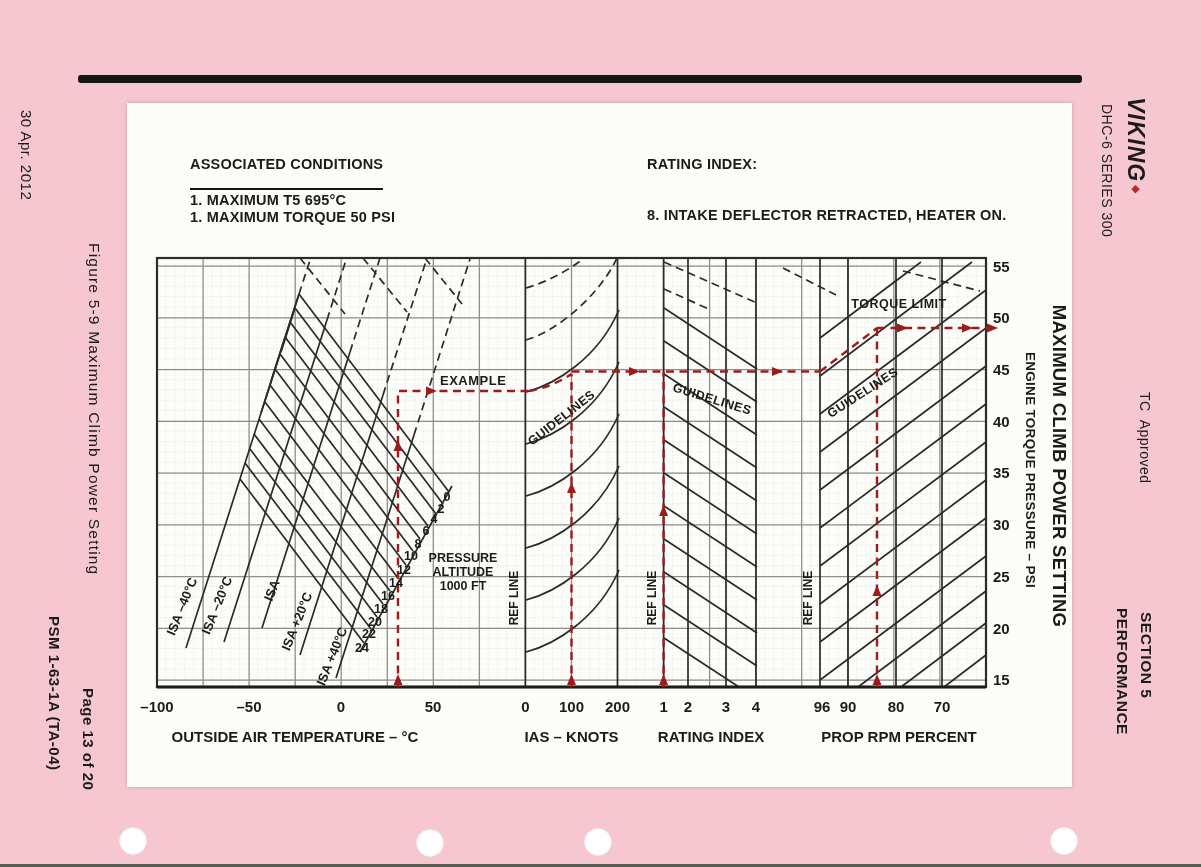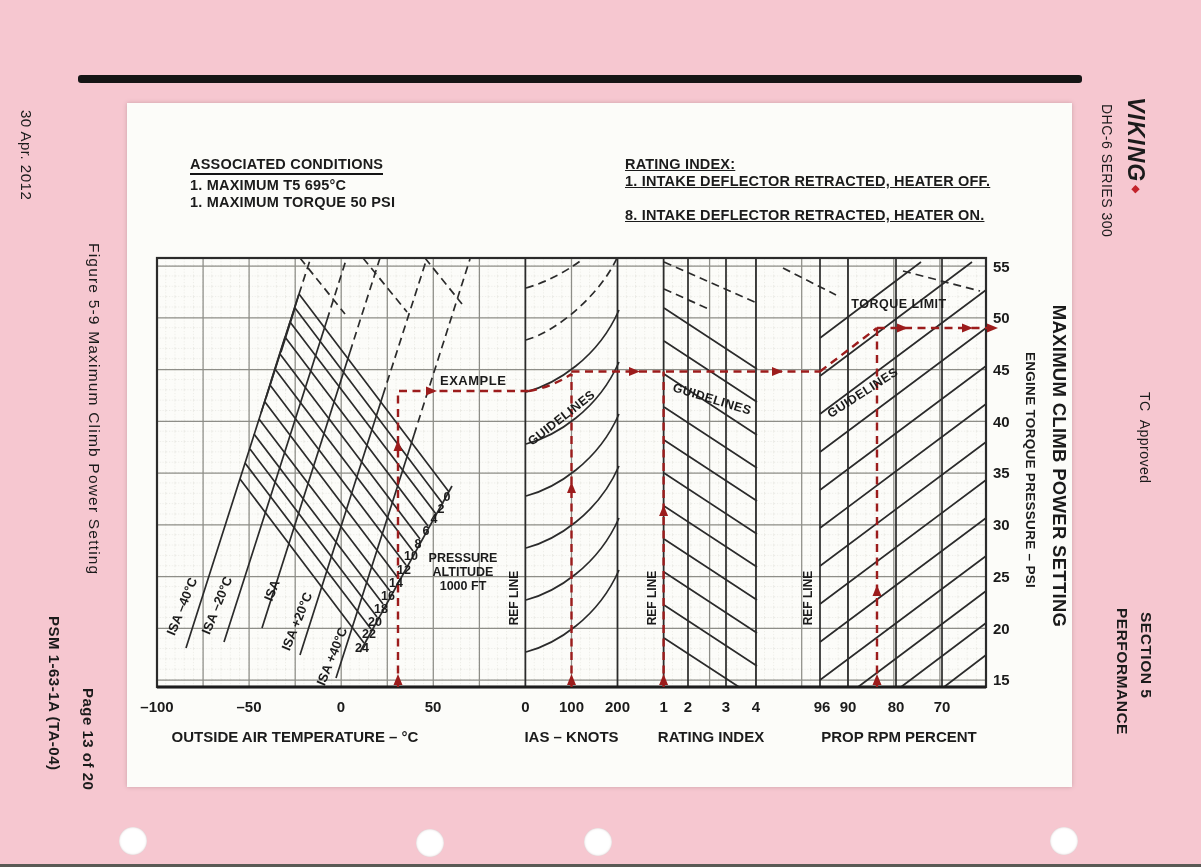--- a/index.html
+++ b/index.html
@@ -5,21 +5,21 @@
   html,body{margin:0;padding:0;background:#e9e9e4;}
   #page{position:relative;width:1201px;height:867px;background:#f6c7d0;overflow:hidden;
         font-family:"Liberation Sans","DejaVu Sans",sans-serif;color:#1b1b1b;}
   .abs{position:absolute;}
   #white-sheet{left:127px;top:103px;width:945px;height:684px;background:#fcfcf9;box-shadow:0 0 4px rgba(120,90,95,.35);}
   #top-bar{left:78px;top:75px;width:1004px;height:8px;background:#151515;border-radius:3px;}
   #bottom-edge{left:0;bottom:0;width:100%;height:3px;background:#5a5a55;}
   .vtext{writing-mode:vertical-rl;white-space:nowrap;letter-spacing:.5px;}
   .hole{width:28px;height:28px;border-radius:50%;background:#ffffff;box-shadow:inset 0 0 2px rgba(150,110,115,.5);}
   .hdr-block{line-height:17px;font-size:14.5px;font-weight:bold;letter-spacing:.2px;}
-  .hdr-title-underline{border-bottom:2px solid #141414;display:inline-block;padding-bottom:0;margin-bottom:2px;}
+  .hdr-title-underline{border-bottom:2px solid #141414;display:inline-block;padding-bottom:15px;margin-bottom:2px;}
   svg text{font-family:"Liberation Sans","DejaVu Sans",sans-serif;fill:#1b1b1b;}
 </style>
 </head>
 <body>
 
 <div id="page">
 
   <div id="white-sheet" class="abs"></div>
 
   <div id="top-bar" class="abs"></div>
@@ -36,23 +36,23 @@
   <div class="abs vtext" style="left:1137px;top:392px;font-size:14px;white-space:pre;">TC  Approved</div>
   <div class="abs vtext" style="left:1137px;top:612px;font-size:15.5px;font-weight:bold;">SECTION 5</div>
   <div class="abs vtext" style="left:1113px;top:608px;font-size:15.5px;font-weight:bold;">PERFORMANCE</div>
 
   <div class="abs hdr-block" style="left:190px;top:156px;">
     <span class="hdr-title-underline">ASSOCIATED CONDITIONS</span><br>
     <span>1. MAXIMUM T5 695°C</span><br>
     <span>1. MAXIMUM TORQUE 50 PSI</span>
   </div>
 
-  <div class="abs hdr-block" style="left:625px;top:156px;text-decoration:underline;">
+  <div class="abs hdr-block" style="left:647px;top:156px;">
     <span>RATING INDEX:</span><br>
-    <span>1. INTAKE DEFLECTOR RETRACTED, HEATER OFF.</span><br>
+    <br>
     <br>
     <span>8. INTAKE DEFLECTOR RETRACTED, HEATER ON.</span><br>
   </div>
 
   <svg class="abs" style="left:0;top:0;" width="1201" height="867" viewBox="0 0 1201 867">
     <defs>
       <pattern id="fineGrid" patternUnits="userSpaceOnUse" x="157" y="255.7" width="9.211" height="10.35">
         <path d="M9.211,0 V10.35 M0,10.35 H9.211" stroke="#c6c6ba" stroke-width="0.6" stroke-dasharray="1.1,1.7" fill="none"></path>
       </pattern>
     </defs>

